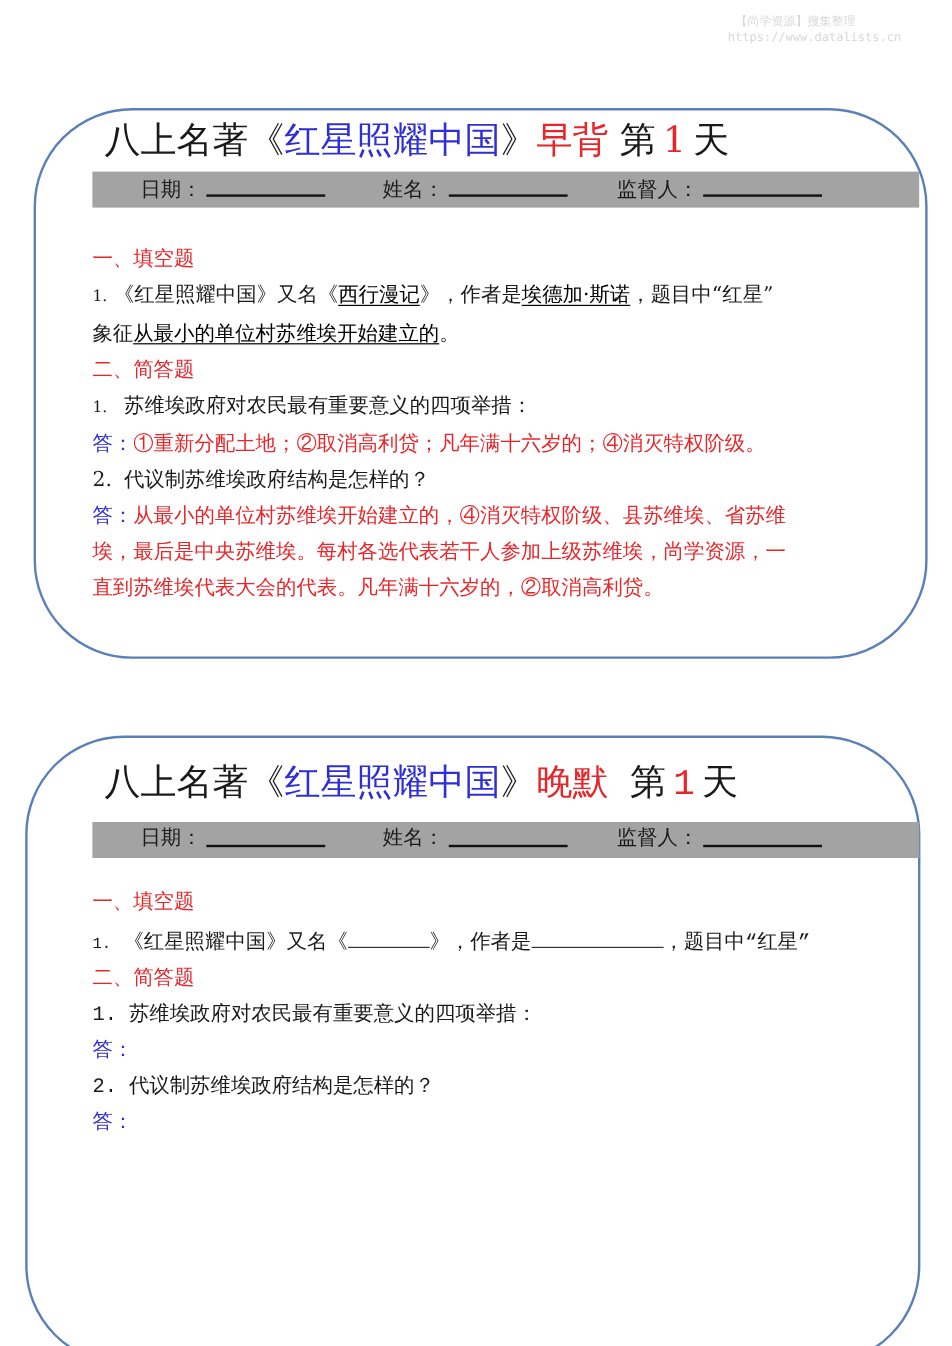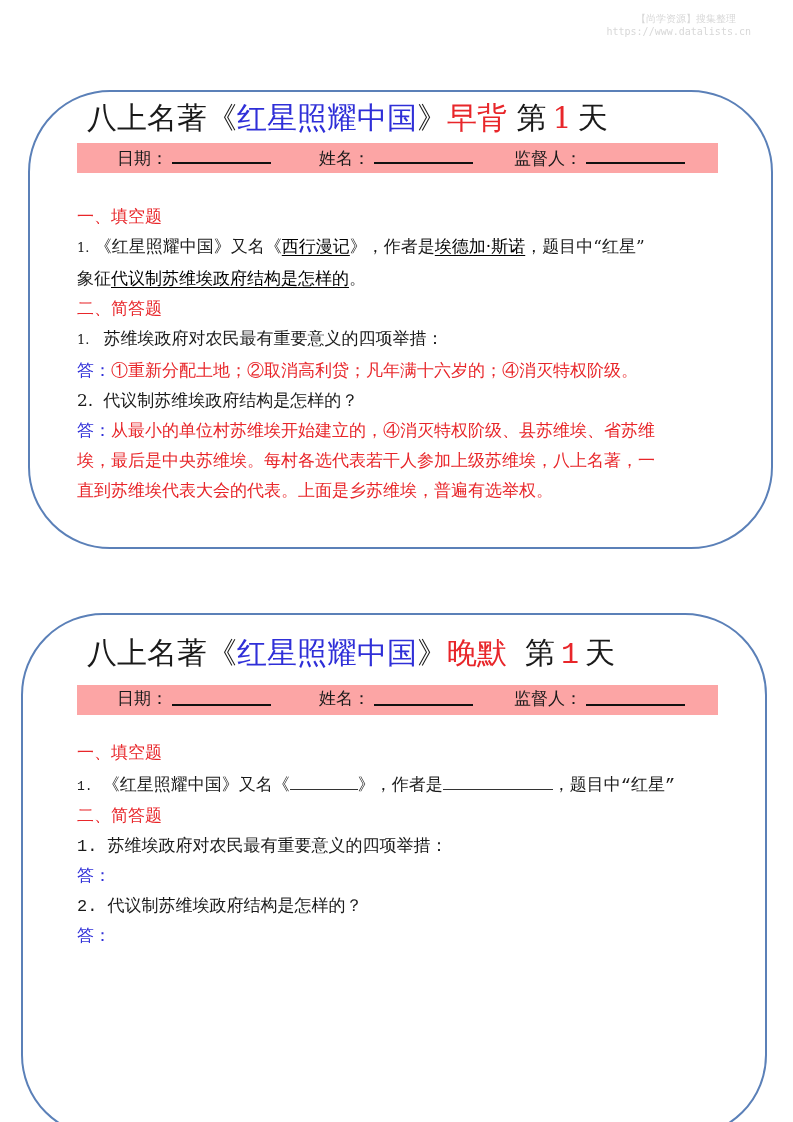--- a/index.html
+++ b/index.html
@@ -1,32 +1,32 @@
 <!DOCTYPE html>
 <html><head>
   <meta charset="utf-8">
   <style>
     html, body { margin: 0; padding: 0; background: #ffffff; }
     body { width: 793px; height: 1122px; position: relative; overflow: hidden;
            font-family: "DejaVu Serif", "Liberation Serif", serif; color: #1a1a1a; }
     .watermark { position: absolute; right: 42px; top: 12px; text-align: right;
                  color: #d8d8d8; font-size: 10px; line-height: 13px;
                  font-family: "DejaVu Sans Mono", "Liberation Mono", monospace; }
-    .watermark .wm1 { font-family: "DejaVu Sans", "Liberation Sans", sans-serif; margin-right: 15px; }
+    .watermark .wm1 { font-family: "DejaVu Sans", "Liberation Sans", sans-serif; margin-right: 38px; }
     .card { position: absolute; border: 2.5px solid #5b80b8; border-radius: 82px;
             box-sizing: border-box; }
     .card1 { left: 28px; top: 90px; width: 745px; height: 459px; }
     .card2 { left: 21px; top: 613px; width: 746px; height: 524px; font-family: Liberation Mono, monospace; }
     .title { position: absolute; left: 57px; top: 4px; font-size: 30px; line-height: 44px;
              white-space: nowrap; letter-spacing: 0px; }
     .blue { color: #2f2fd8; }
     .red { color: #e8262a; margin-top: 35px; }
     .red2 { color: #e8262a; }
     .infobar { position: absolute; left: 47px; top: 51px; width: 641px; height: 30px;
-               background: #fca5a5; font-size: 17px; line-height: 30px; }
+               background: #a3a3a3; font-size: 17px; line-height: 30px; padding-left: 48px; }
     .infobar .field { position: absolute; top: 0; white-space: nowrap; }
     .infobar .line { display: inline-block; width: 99px; border-bottom: 2px solid #111;
                      height: 19px; vertical-align: top; margin-left: 4px; }
     .content { position: absolute; left: 47px; top: 83px; width: 650px; font-size: 17px;
                line-height: 30px; margin-top: 26px; }
     .content .row { white-space: nowrap; }
     .sec { color: #e8262a; }
     .ans-label { color: #2f2fd8; }
     .fill { color: #000000; text-decoration: underline; text-underline-offset: 3px; }
     .blank { display: inline-block; border-bottom: 1px solid #333; height: 20px; vertical-align: baseline; }
@@ -55,37 +55,37 @@
       <span>监督人：</span><span class="line"></span>
     </div>
   </div>
   <div class="content">
     <div class="row sec">一、填空题</div>
     <div class="row">
       <span class="num">1.</span>
       <span>《红星照耀中国》又名《</span><span class="fill">西行漫记</span><span>》，作者是</span><span class="fill">埃德加·斯诺</span><span>，题目中“红星”</span>
     </div>
     <div class="row">
-      <span>象征</span><span class="fill">代议制苏维埃政府结构是怎样的</span><span>。</span>
+      <span>象征</span><span class="fill">从最小的单位村苏维埃开始建立的</span><span>。</span>
     </div>
     <div class="row sec">二、简答题</div>
     <div class="row">
       <span class="num" style="margin-right:14px">1.</span><span>苏维埃政府对农民最有重要意义的四项举措：</span>
     </div>
     <div class="row">
       <span class="ans-label">答：</span><span class="red2">①重新分配土地；②取消高利贷；凡年满十六岁的；④消灭特权阶级。</span>
     </div>
     <div class="row">
       <span style="margin-right:10px">2.</span><span>代议制苏维埃政府结构是怎样的？</span>
     </div>
     <div class="row">
       <span class="ans-label">答：</span><span class="red2">从最小的单位村苏维埃开始建立的，④消灭特权阶级、县苏维埃、省苏维</span>
     </div>
-    <div class="row red2">埃，最后是中央苏维埃。每村各选代表若干人参加上级苏维埃，八上名著，一</div>
-    <div class="row red2">直到苏维埃代表大会的代表。上面是乡苏维埃，普遍有选举权。</div>
+    <div class="row red2">埃，最后是中央苏维埃。每村各选代表若干人参加上级苏维埃，尚学资源，一</div>
+    <div class="row red2">直到苏维埃代表大会的代表。凡年满十六岁的，②取消高利贷。</div>
   </div>
 </div>
 
 <div class="card card2">
   <div class="title" style="left:64px; top:18px;">
     <span>八上名著《</span><span class="blue">红星照耀中国</span><span>》</span><span class="red">晚默</span><span> 第</span><span class="red" style="margin:0 6px">1</span><span>天</span>
   </div>
   <div class="infobar" style="left:54px; top:70px;">
     <div class="field" style="left:40px">
       <span>日期：</span><span class="line"></span>

